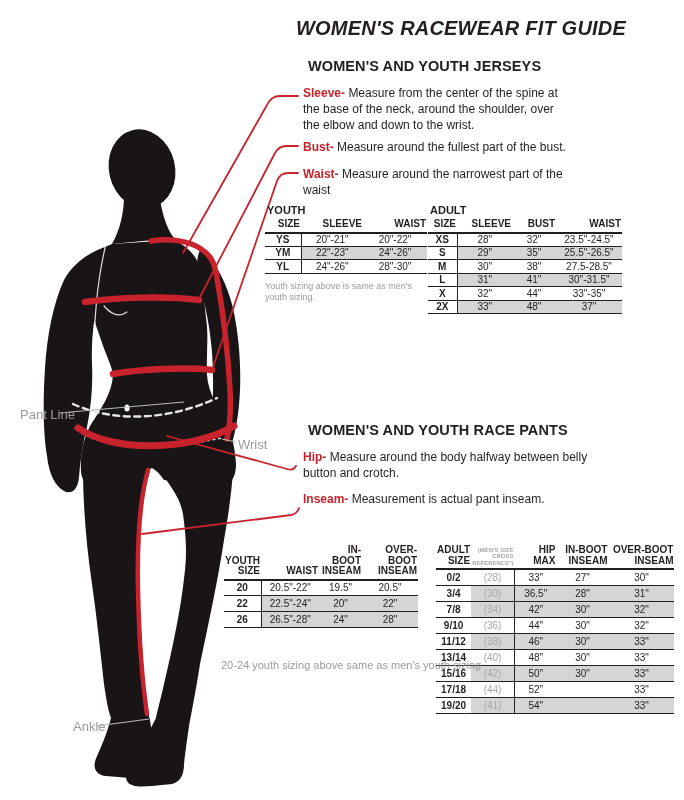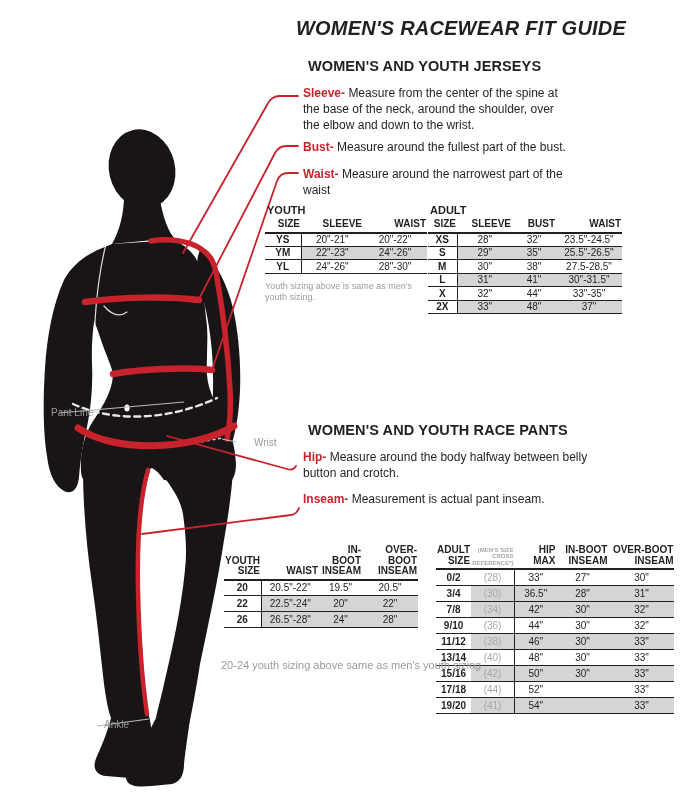--- a/index.html
+++ b/index.html
@@ -55,23 +55,23 @@
   .tw-jy col:nth-child(1){width:36px}.tw-jy col:nth-child(2){width:62px}.tw-jy col:nth-child(3){width:64px}
   .tw-ja col:nth-child(1){width:29px}.tw-ja col:nth-child(2){width:55px}.tw-ja col:nth-child(3){width:44px}.tw-ja col:nth-child(4){width:66px}
   .tw-py col:nth-child(1){width:35px}.tw-py col:nth-child(2){width:58px}.tw-py col:nth-child(3){width:43px}.tw-py col:nth-child(4){width:56px}
   .tw-pa col:nth-child(1){width:34px}.tw-pa col:nth-child(2){width:36px}.tw-pa col:nth-child(3){width:42px}.tw-pa col:nth-child(4){width:52px}.tw-pa col:nth-child(5){width:66px}
 
   .note{font-size:9px;line-height:10.5px;color:var(--muted);}
   #note-jersey-youth{left:265px;top:281px;width:170px;}
   #note-pants-youth{left:221px;top:660px;width:220px;font-size:11px;white-space:nowrap;}
   #footnote{left:436px;top:742px;width:242px;}
 
-  .figlabel{font-size:10px;color:var(--muted);margin-left:31px;}
+  .figlabel{font-size:13px;color:var(--muted);}
   #lbl-pantline{left:20px;top:407px;}
-  #lbl-wrist{left:223px;top:437px;}
+  #lbl-wrist{left:238px;top:437px;}
   #lbl-ankle{left:73px;top:719px;}
 </style>
 </head>
 <body>
 
 <div id="canvas">
 
   <svg id="figure-svg" width="684" height="800" viewBox="0 0 684 800">
 
     <ellipse class="sil" cx="142" cy="169" rx="33" ry="40" transform="rotate(-14 142 169)"></ellipse>

